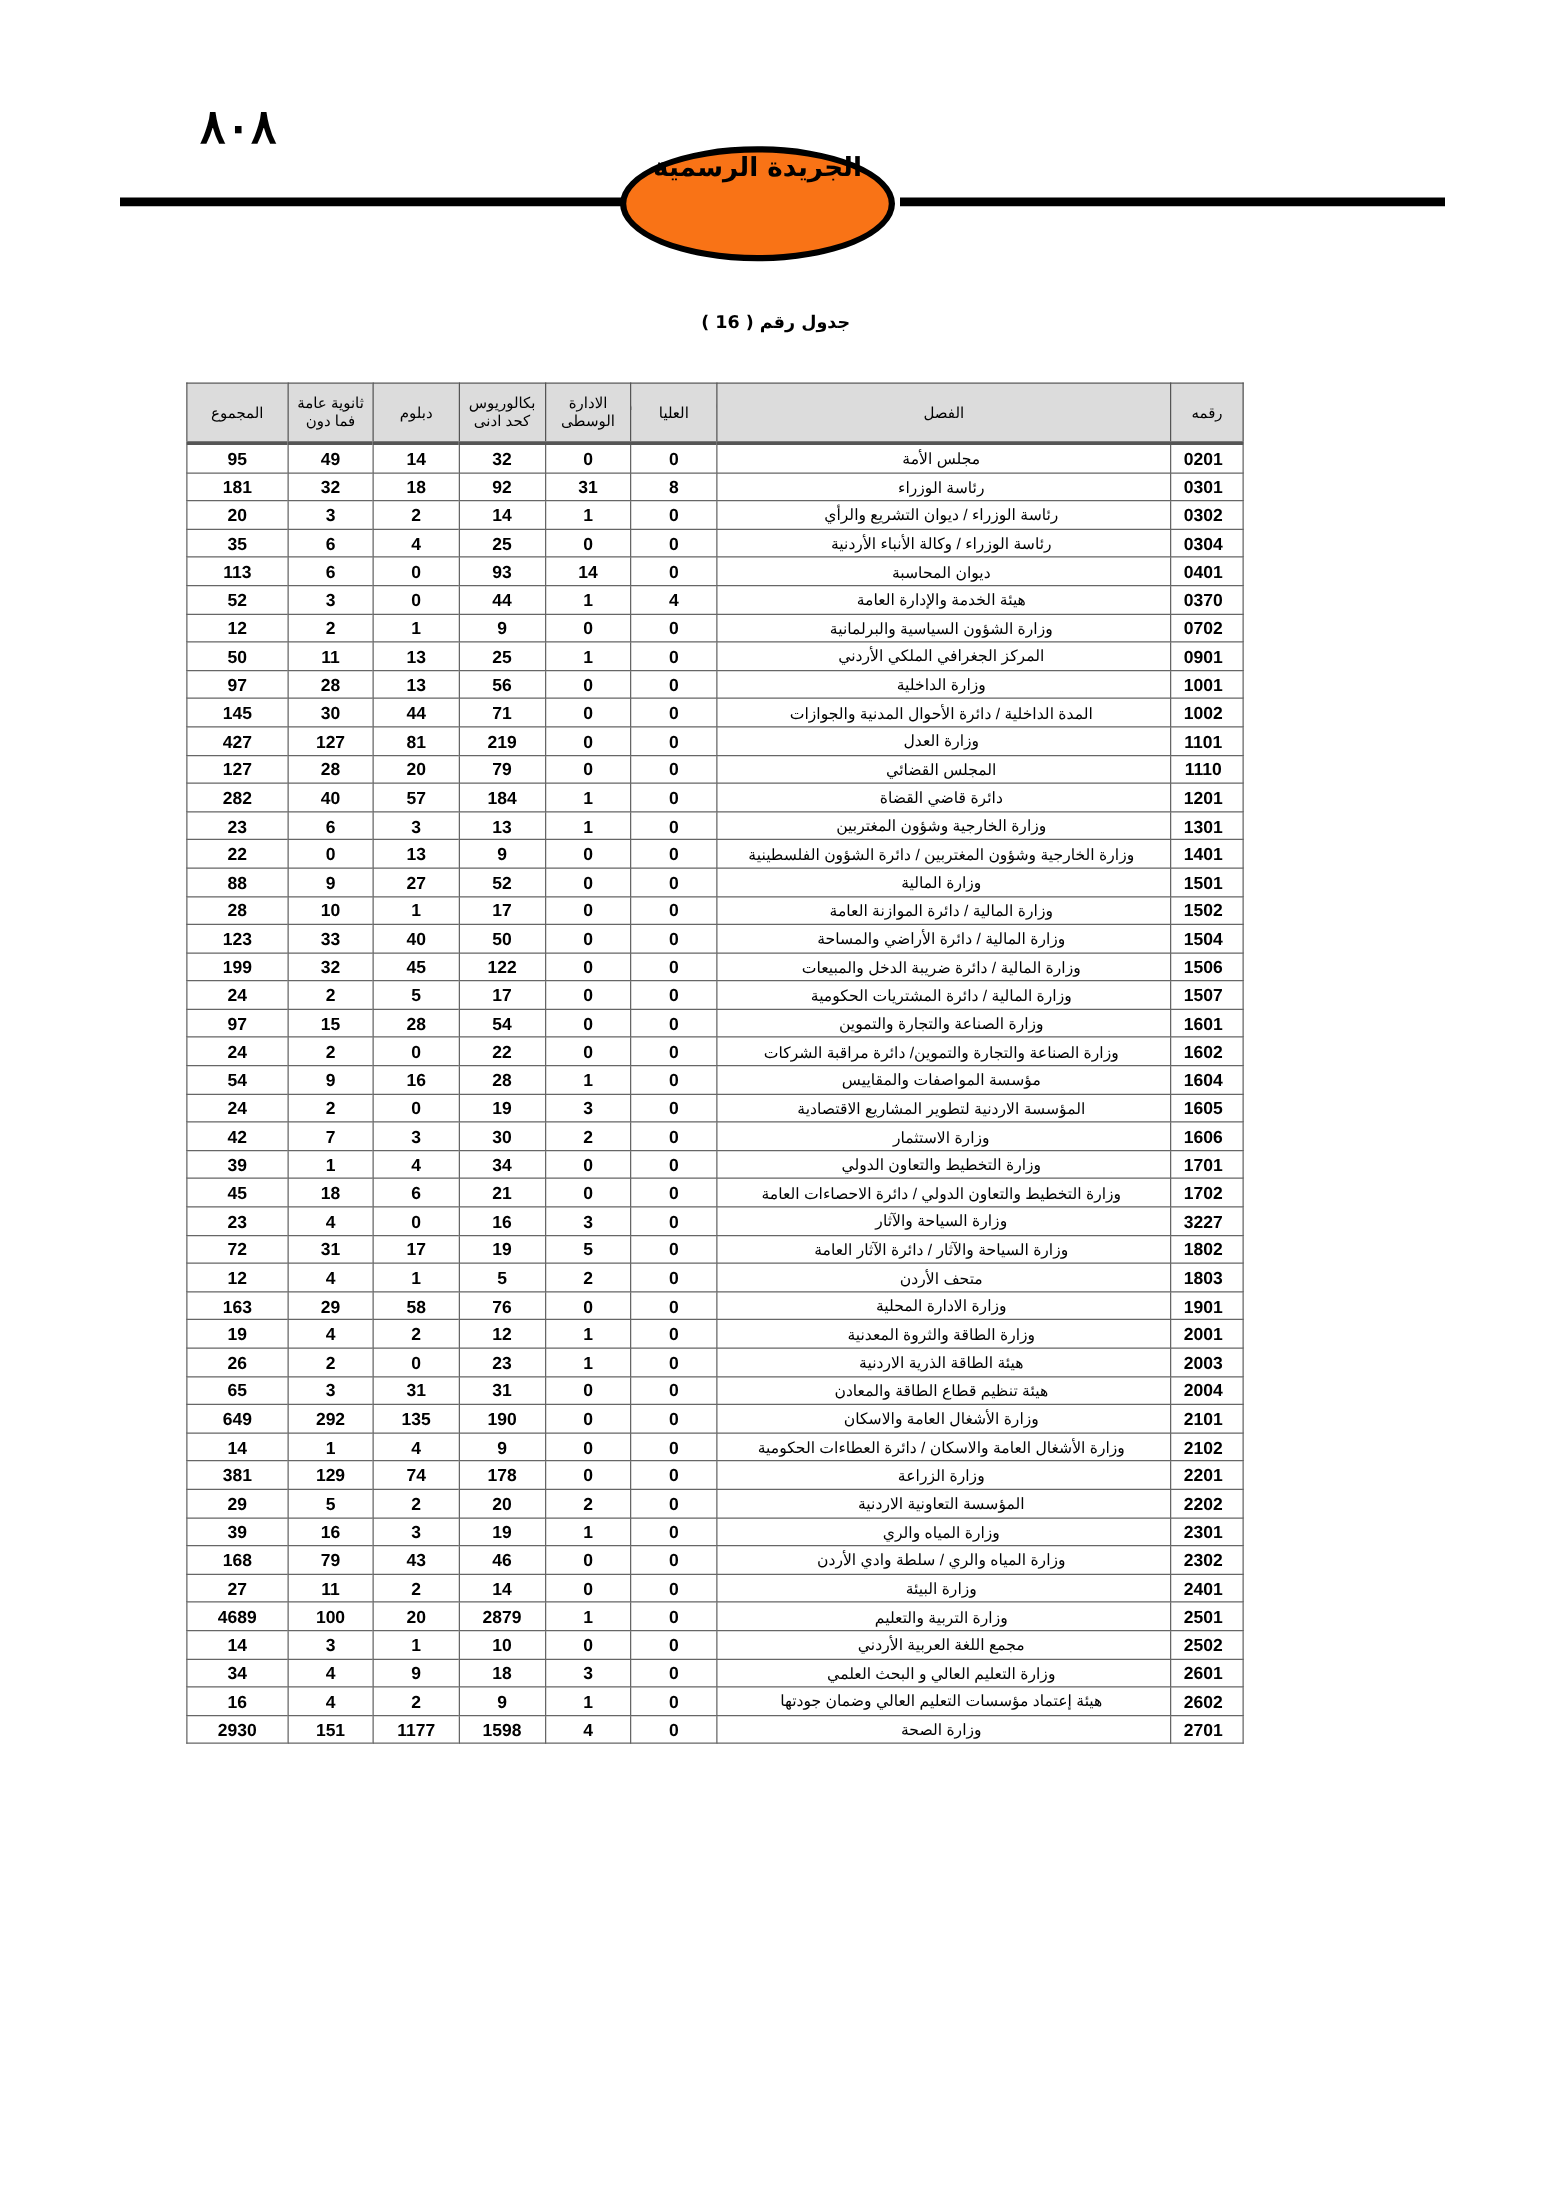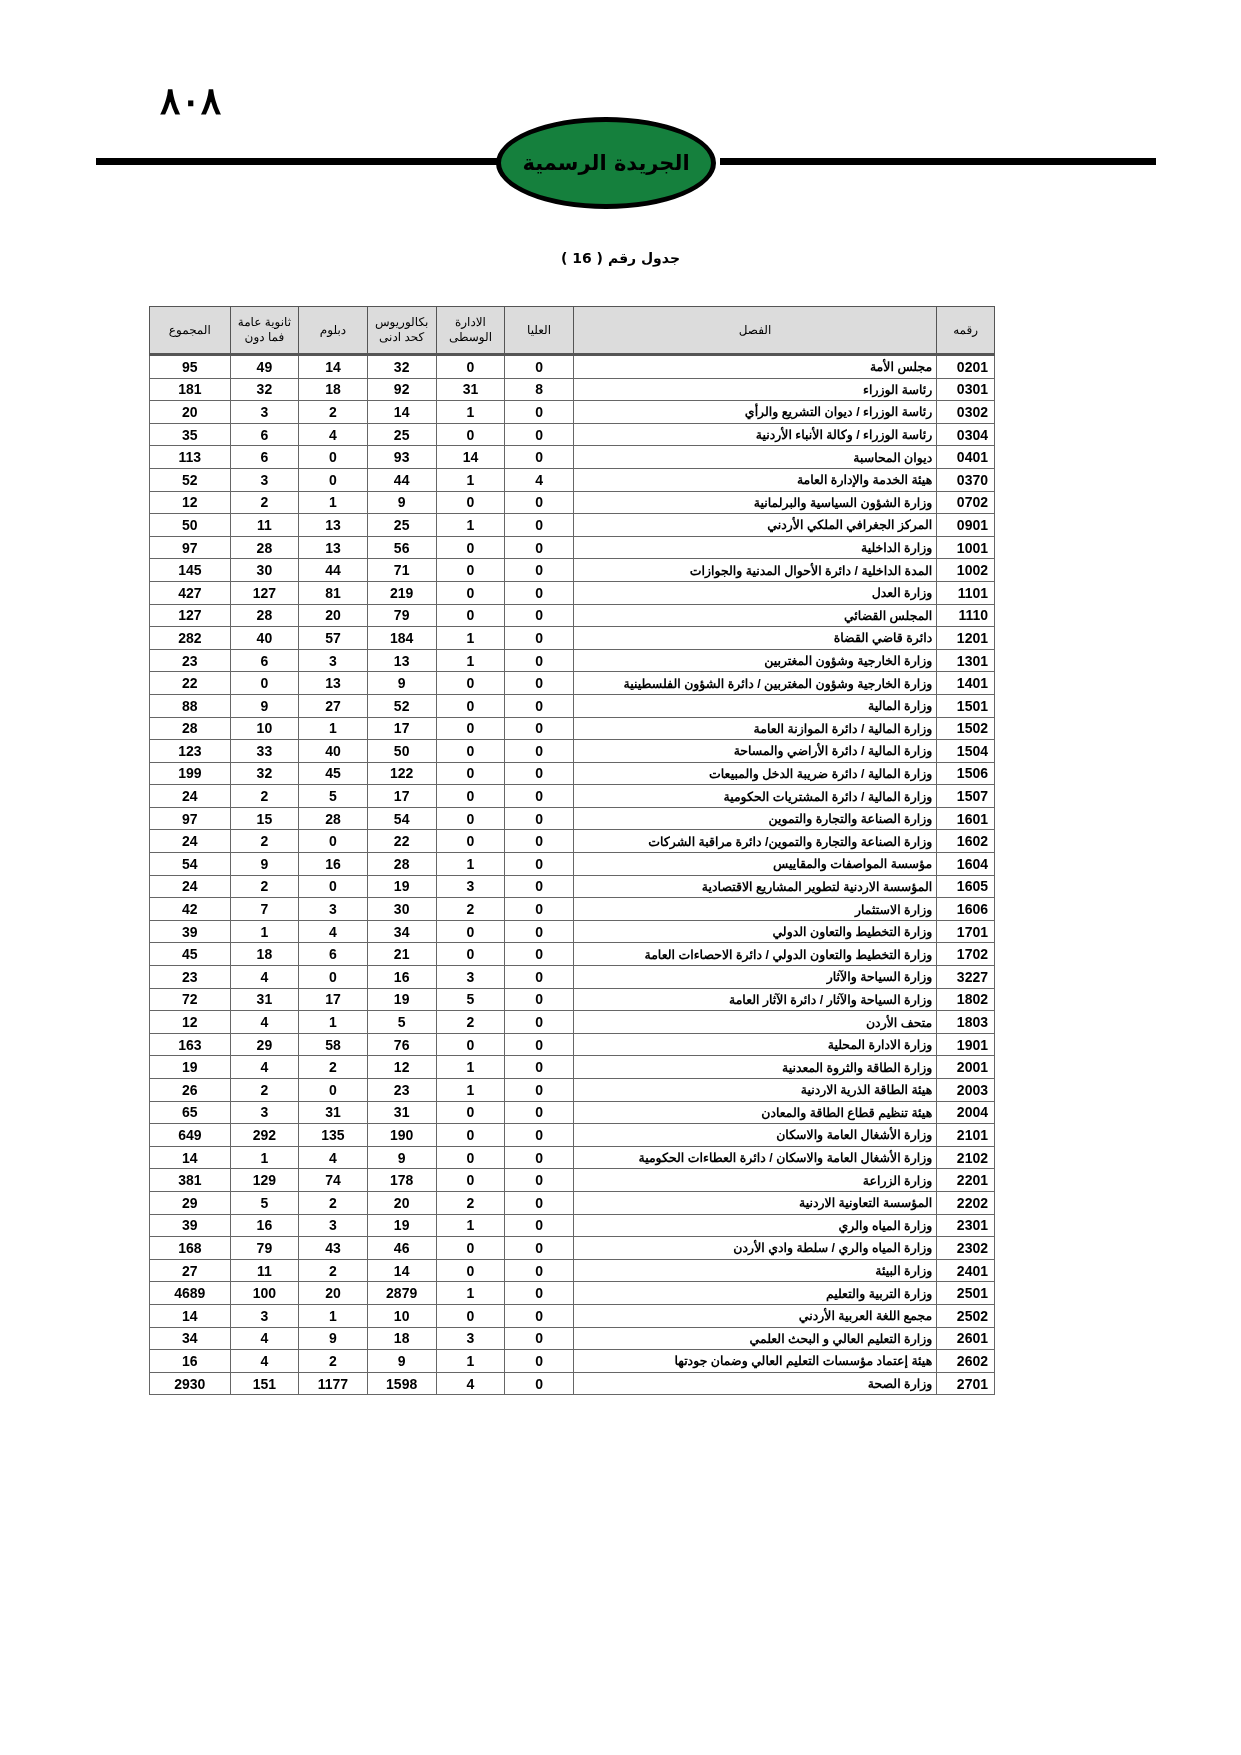--- a/index.html
+++ b/index.html
@@ -1,28 +1,28 @@
 <!DOCTYPE html>
 <html><head>
 <meta charset="utf-8">
 <style>
   html, body { margin:0; padding:0; background:#fff; }
   body { width:1241px; height:1755px; position:relative; font-family:"DejaVu Sans", sans-serif; color:#000; overflow:hidden; }
   .page-num { position:absolute; left:160px; top:78px; font-size:38px; font-weight:bold; font-family:"DejaVu Serif", serif; letter-spacing:6px; }
   .rule-l { position:absolute; left:96px; top:158px; width:402px; height:7px; background:#000; }
   .rule-r { position:absolute; left:720px; top:158px; width:436px; height:7px; background:#000; }
-  .oval { position:absolute; left:496px; top:117px; width:220px; height:92px; border:5px solid #000; border-radius:50%; box-sizing:border-box; display:flex; align-items:center; justify-content:center; font-size:21px; font-weight:bold; background:#15803d; }
+  .oval { position:absolute; left:496px; top:117px; width:220px; height:92px; border:5px solid #000; border-radius:50%; box-sizing:border-box; display:flex; justify-content:center; font-size:21px; font-weight:bold; background:#f97316; }
   .tbl-title { position:absolute; left:0; width:1241px; text-align:center; font-weight:bold; direction:rtl; }
   .t1 { top:250px; font-size:14px; }
   .t2 { top:278px; font-size:19px;margin-top:33px; }
   table { position:absolute; left:149px; top:306px; width:846px; border-collapse:collapse; direction:rtl; font-family:"Liberation Sans", sans-serif; }
   th { background:#dcdcdc; font-weight:normal; font-size:12px; height:44px; border:1px solid #555; border-bottom:3px solid #555; line-height:15px; }
   td { border:1px solid #666; height:21.6px; padding:0; font-size:14px; font-weight:bold; text-align:center; }
-  td.code { width:51px; font-size:14px; text-align:right; padding-right:6px; }
-  td.name { width:359px; font-weight:bold; font-size:12.5px; text-align:right; padding-right:4px; white-space:nowrap; overflow:hidden; }
+  td.code { width:51px; font-size:14px; text-align:center; padding-right:6px; }
+  td.name { width:359px; font-weight:normal; font-size:12.5px; text-align:center; padding-right:4px; white-space:nowrap; overflow:hidden; }
   td.num { width:68px; }
   td.num:last-child { width:80px; }
 </style>
 </head>
 <body>
 
 <div class="page-num">٨٠٨</div>
 <div class="rule-l"></div>
 <div class="rule-r"></div>
 <div class="oval">

